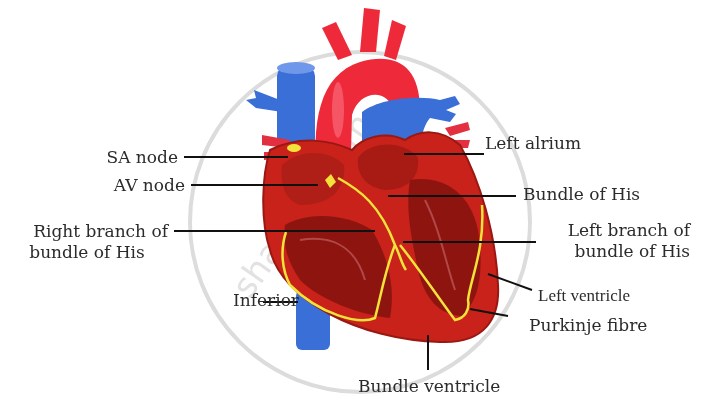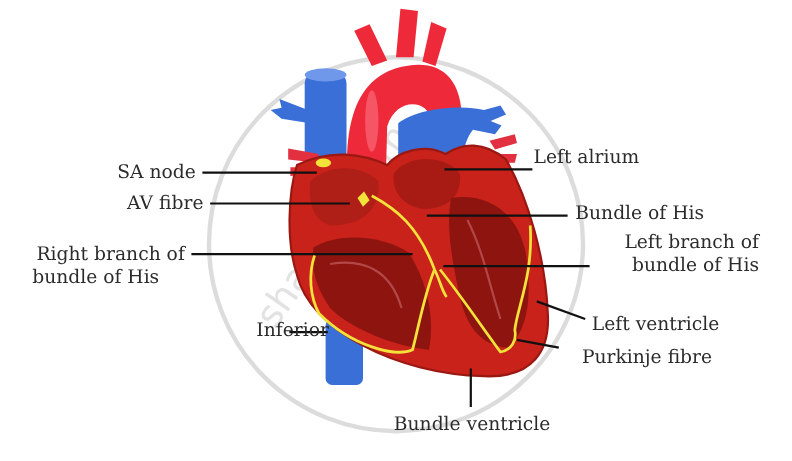--- a/index.html
+++ b/index.html
@@ -79,40 +79,40 @@
     <line x1="488" y1="274" x2="532" y2="290"></line>
     <line x1="470" y1="309" x2="508" y2="316"></line>
     <line x1="428" y1="335" x2="428" y2="370"></line>
   </g>
 </svg>
 
 <div class="label right" style="left:60px; top:147px; width:118px;">
   <span>SA node</span>
 </div>
 <div class="label right" style="left:60px; top:175px; width:125px;">
-  <span>AV fibre</span>
+  <span>AV node</span>
 </div>
 <div class="label right" style="left:6px; top:221px; width:162px;">
   <span>Right branch of</span>
   <span style="text-align:center;">bundle of His</span>
 </div>
 <div class="label center" style="left:162px; top:290px; width:95px;">
   <span style="text-align:right; padding-right:6px;">Inferior</span>
 </div>
 <div class="label" style="left:485px; top:133px;">
   <span>Left alrium</span>
 </div>
 <div class="label" style="left:523px; top:184px;">
   <span>Bundle of His</span>
 </div>
-<div class="label right" style="left:550px; top:210px; width:140px;">
+<div class="label right" style="left:550px; top:220px; width:140px;">
   <span>Left branch of</span>
   <span>bundle of His</span>
 </div>
-<div class="label" style="left:538px; top:285px;">
+<div class="label" style="left:538px; top:285px;font-family:Liberation Serif, serif;">
   <span>Left ventricle</span>
 </div>
 <div class="label" style="left:529px; top:315px;">
   <span>Purkinje fibre</span>
 </div>
 <div class="label" style="left:358px; top:376px;">
   <span>Bundle ventricle</span>
 </div>
 
 </body></html>

